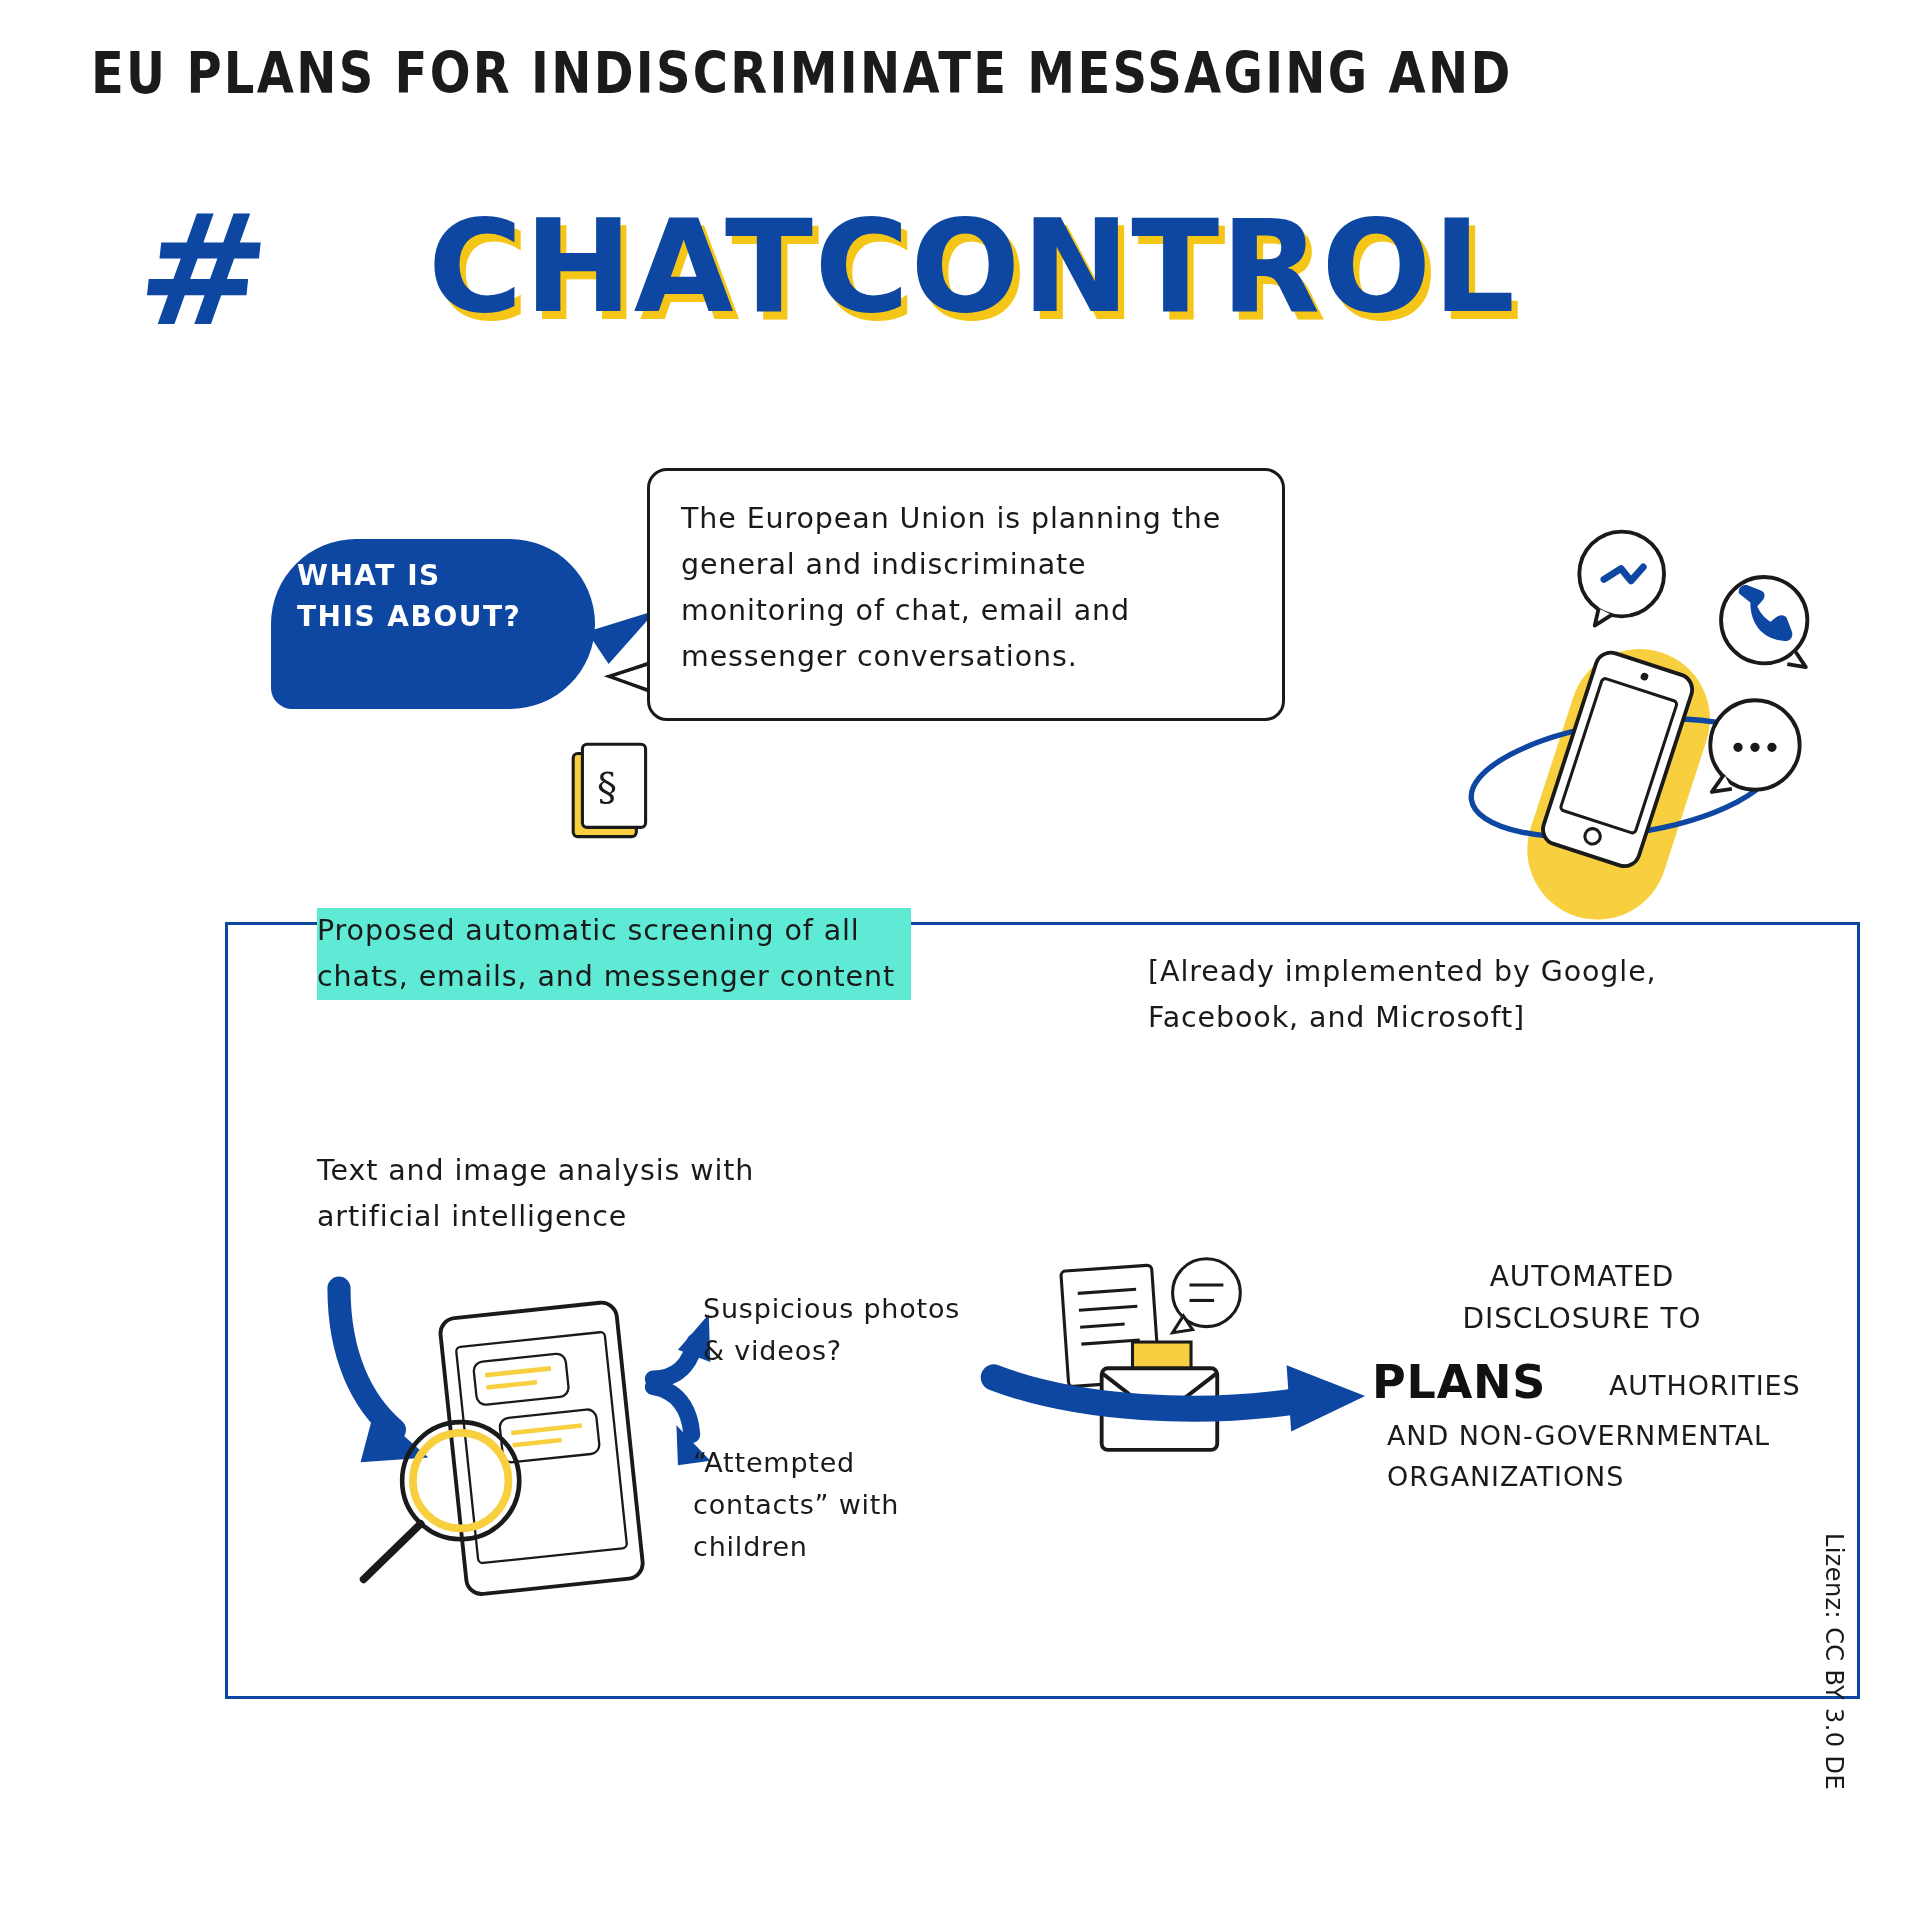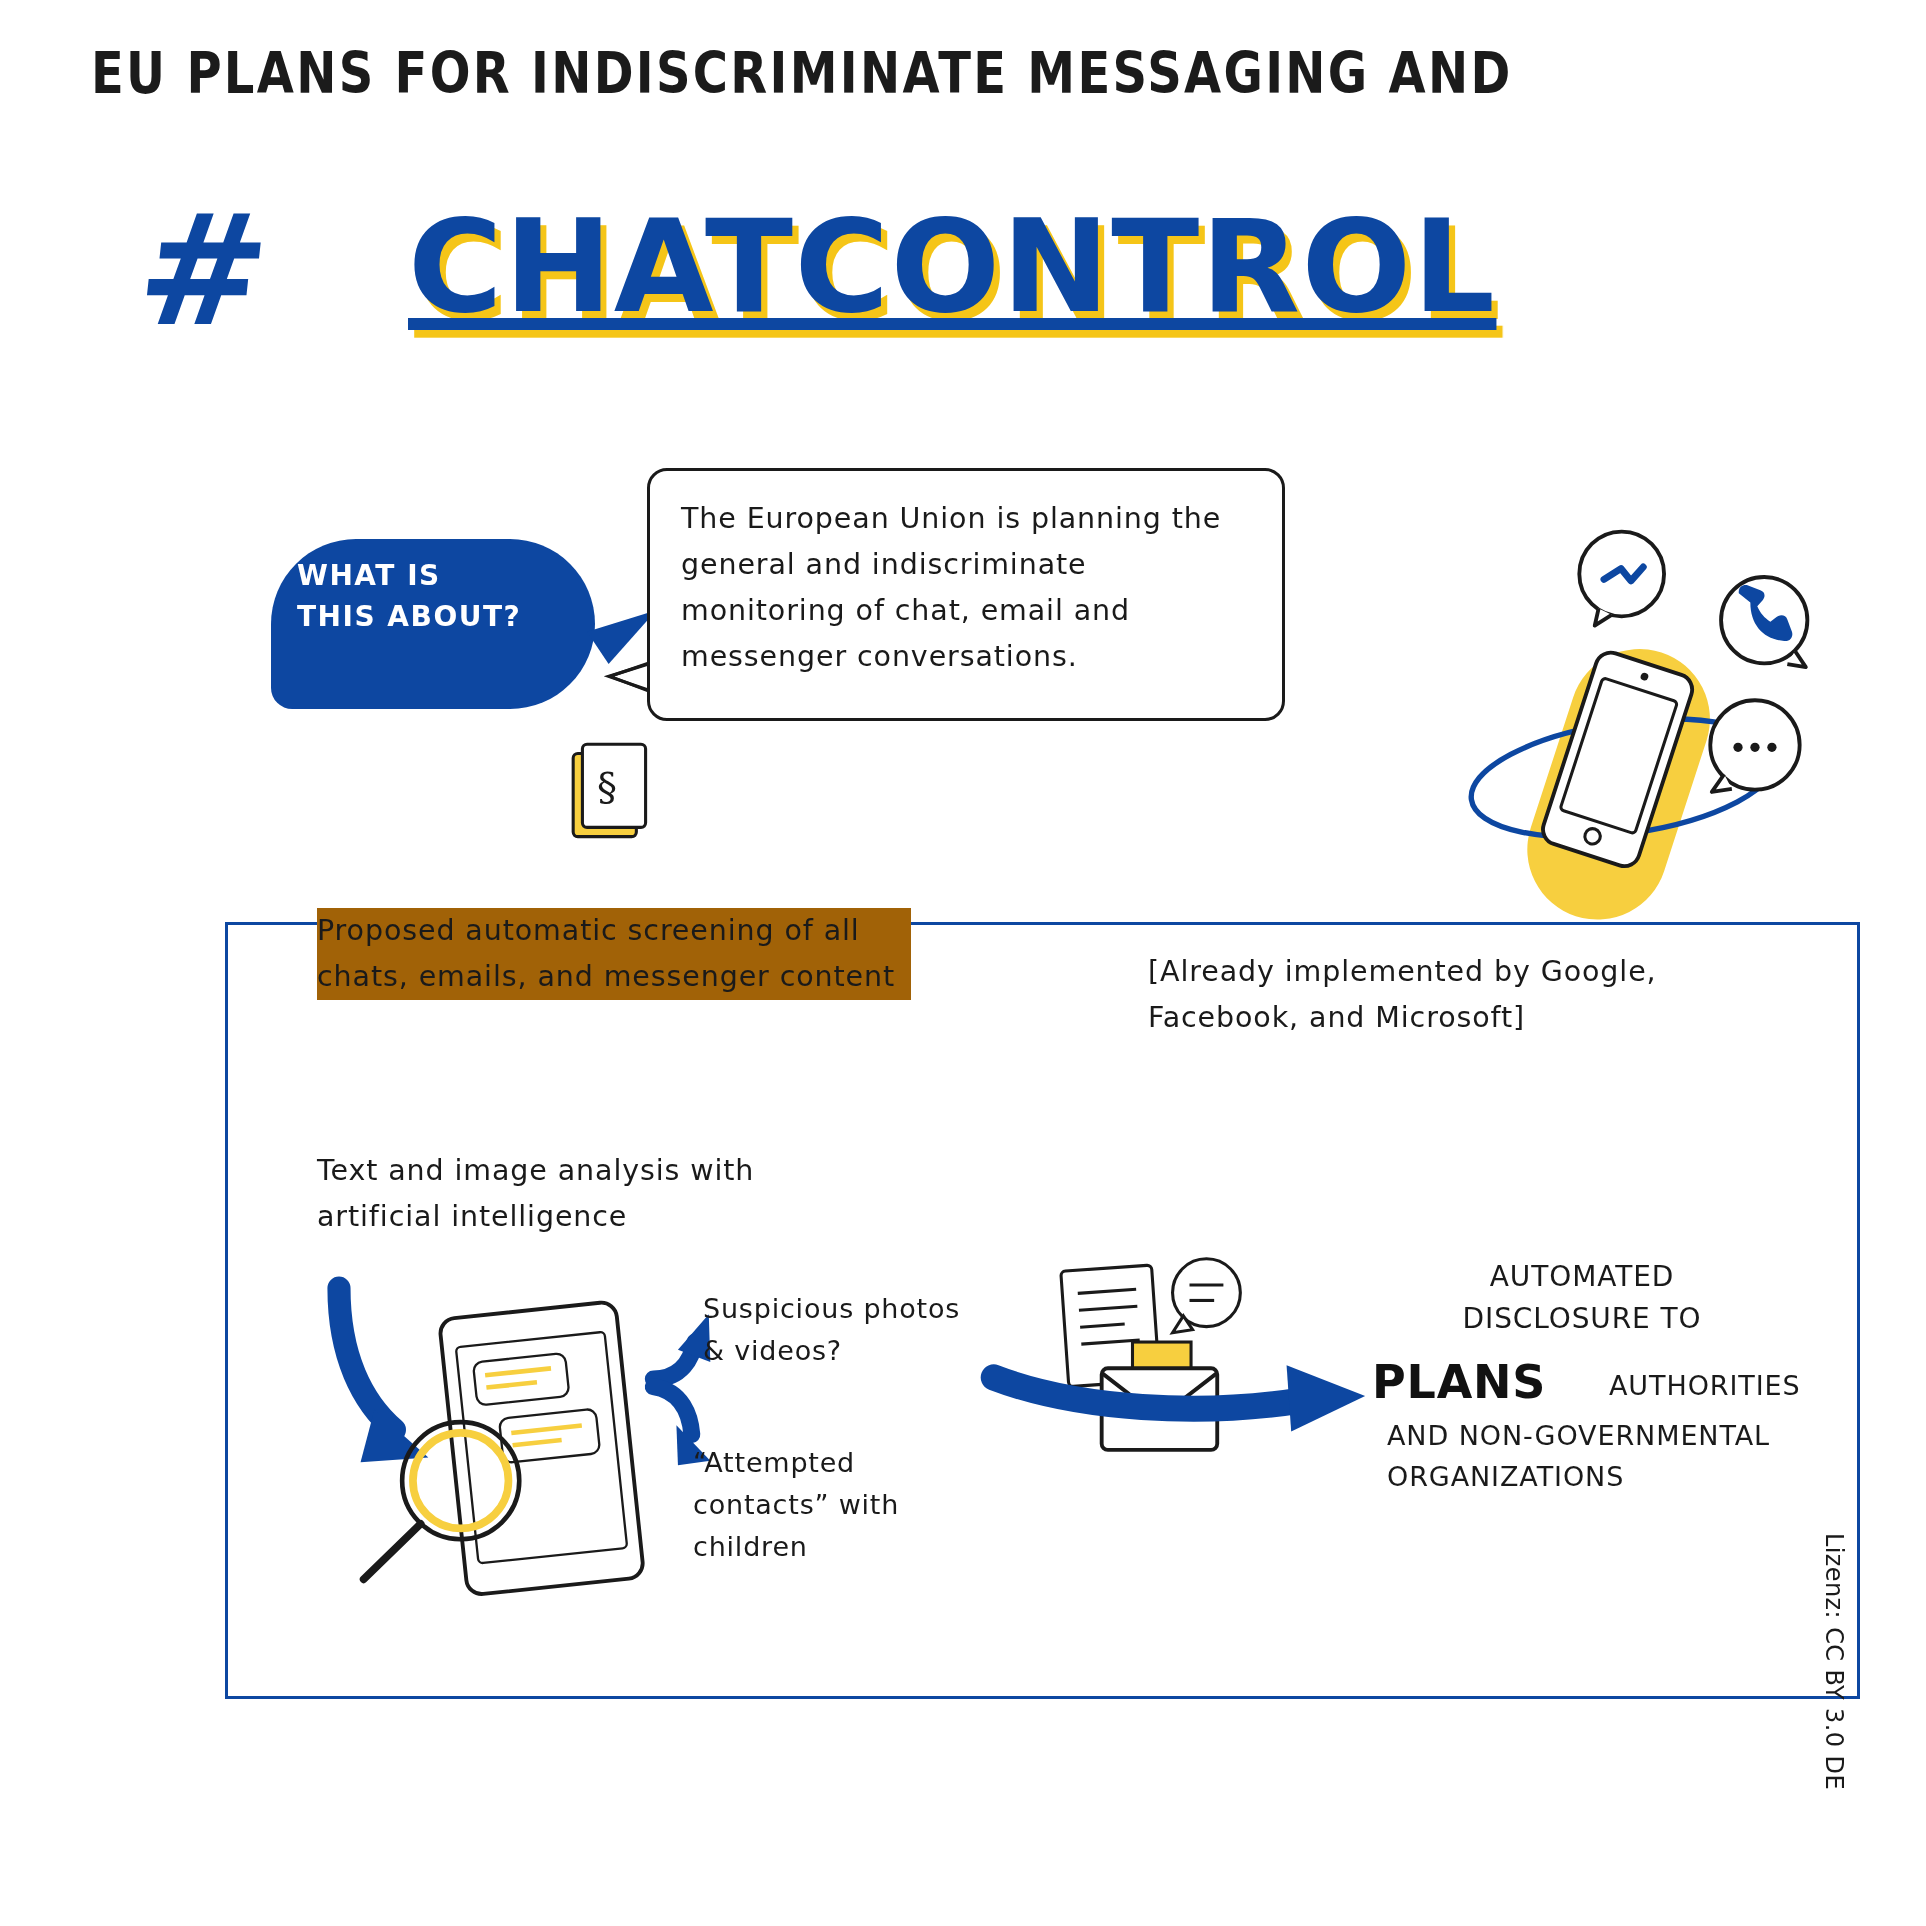--- a/index.html
+++ b/index.html
@@ -38,30 +38,29 @@
     left: 139px;
     top: 194px;
     font-size: 154px;
     font-weight: 700;
     color: #0d47a1;
     line-height: 1;
     transform: skewX(-6deg);
   }
   #chatcontrol-title {
     position: absolute;
-    left: 408px;
+    left: 428px;
     top: 202px;
     font-size: 129px;
     font-weight: 700;
     letter-spacing: 1.5px;
     color: #0d47a1;
     line-height: 1;
     white-space: nowrap;
     text-shadow: 6.2px 7.7px 0 #f5c518;
-    text-decoration: underline;
   }
   
   #what-blob {
     position: absolute;
     left: 271px;
     top: 539px;
     width: 324px;
     height: 170px;
     background: #0d47a1;
     border-radius: 92px 92px 92px 23px;
@@ -139,21 +138,21 @@
   
   #proposed-text {
     position: absolute;
     left: 317px;
     top: 908px;
     width: 586px;
     font-size: 28.5px;
     line-height: 1.62;
     letter-spacing: 0.9px;
     color: #1a1a1a;
-    background: #a16207;
+    background: #5eead4;
     padding-right: 7.7px;
   }
   #proposed-highlight {
     position: absolute;
     left: 302px;
     top: 1017px;
     width: 507px;
     height: 17px;
     background: #f7cf3f;
     border-radius: 9.2px;

